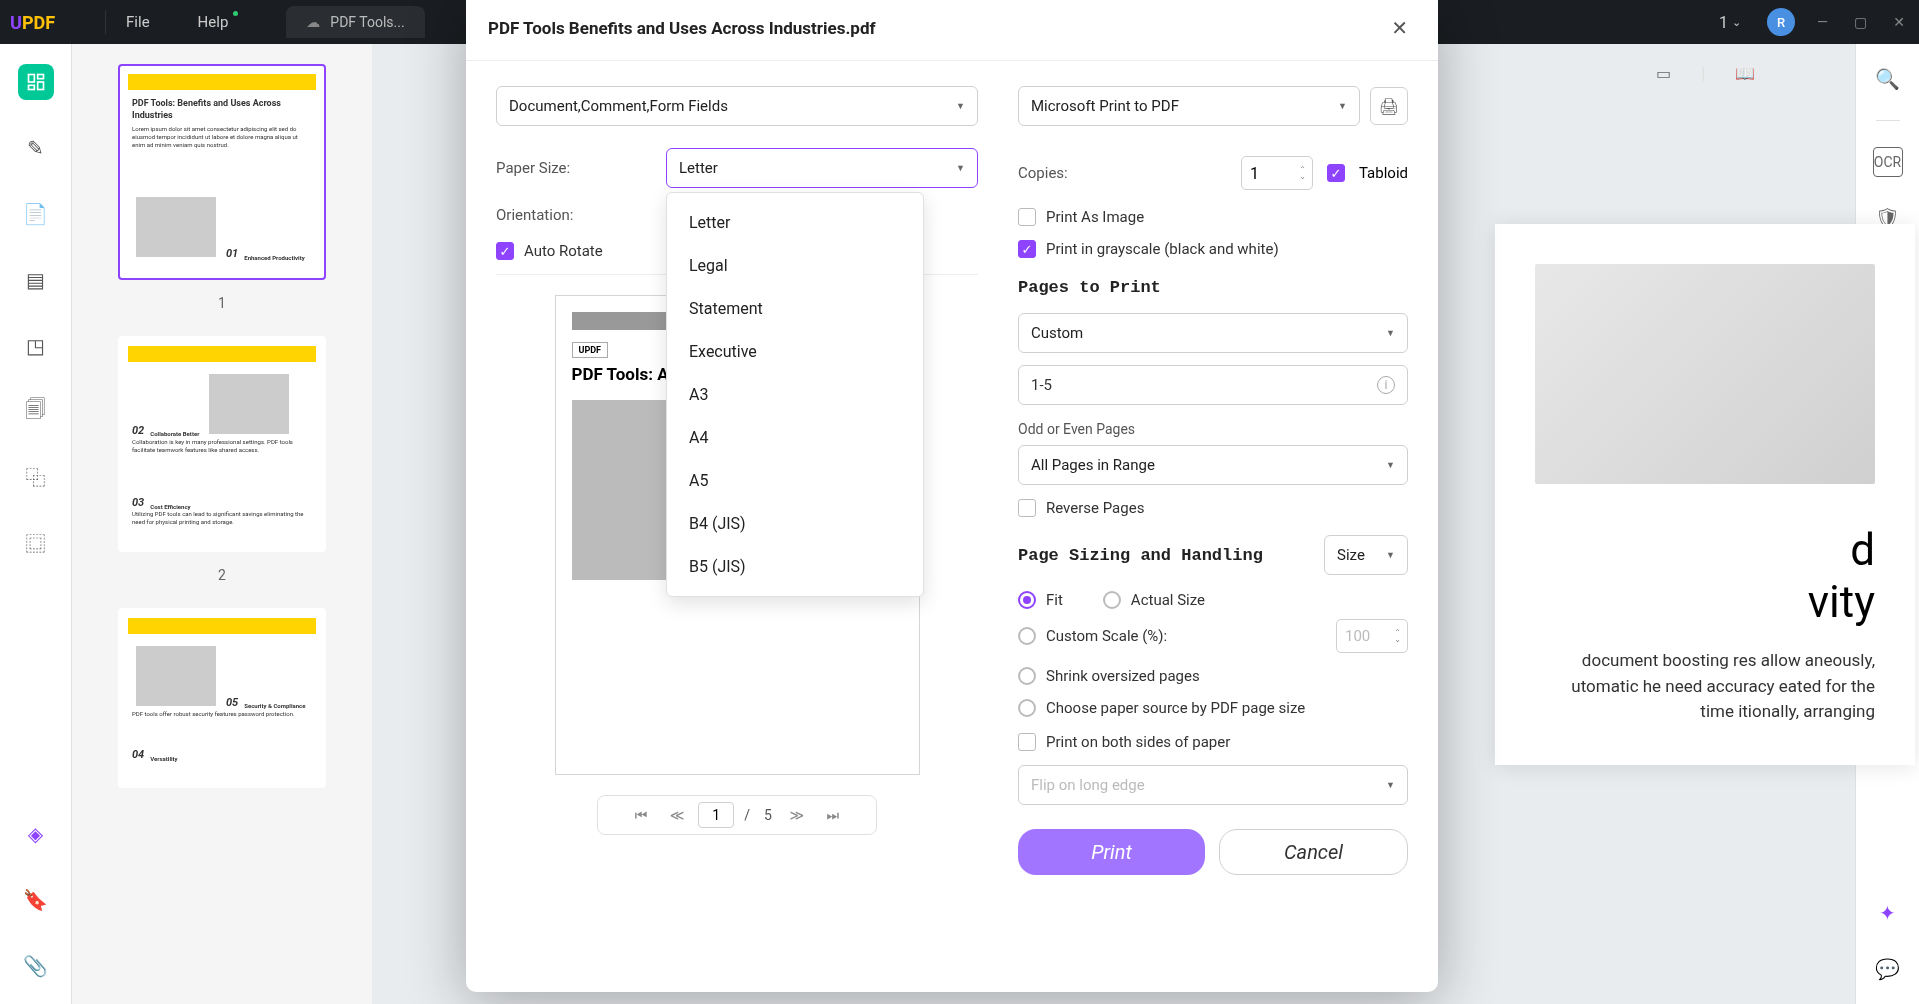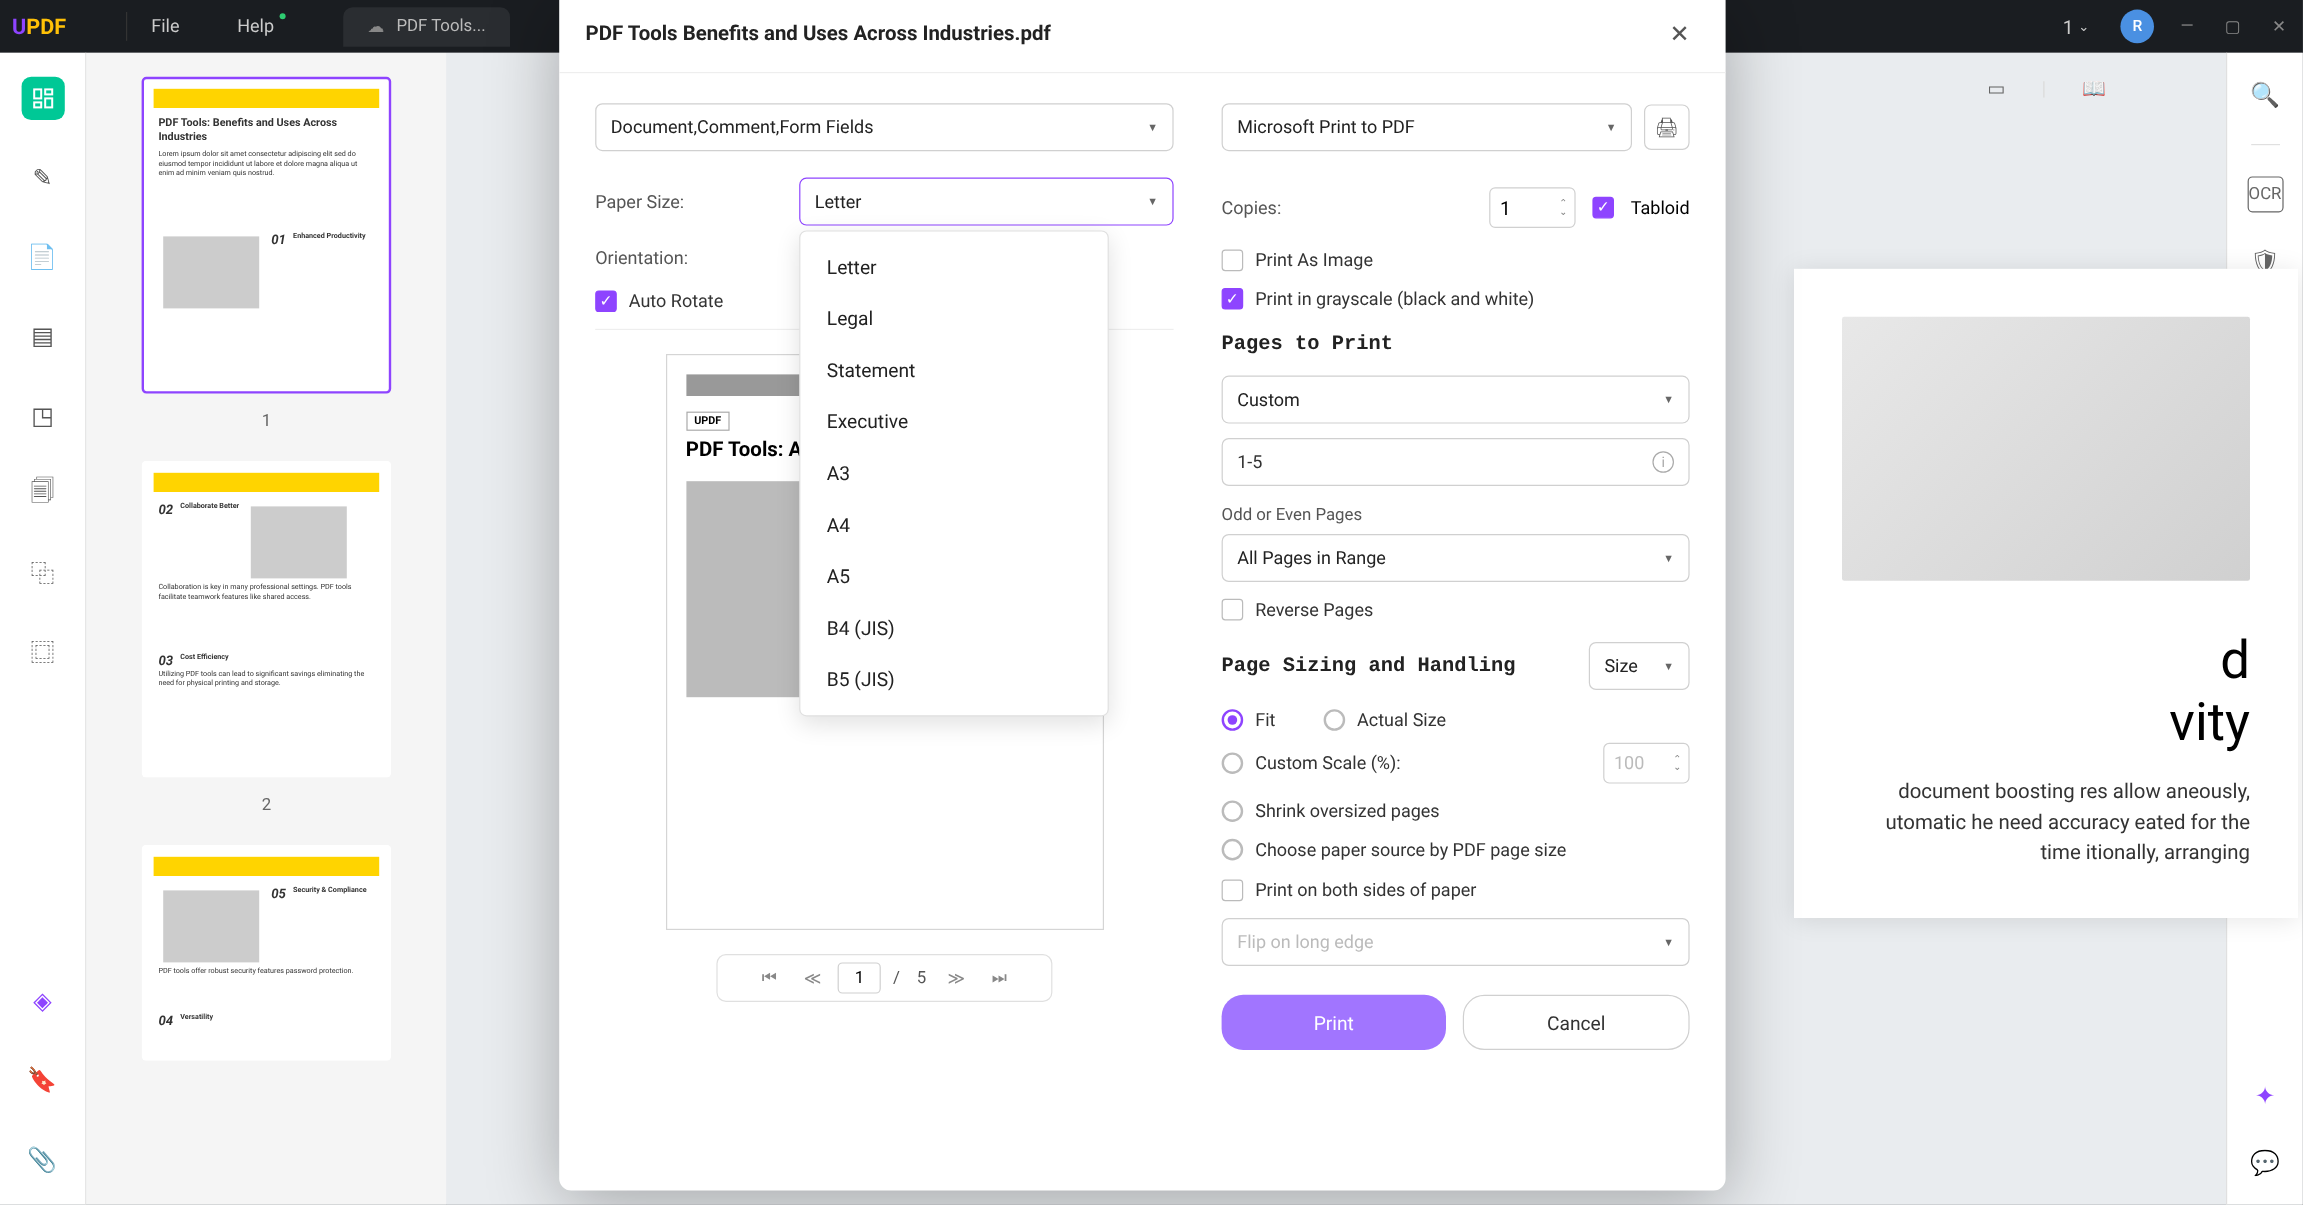--- a/index.html
+++ b/index.html
@@ -19,28 +19,28 @@
 .pagenum-tb { color:#ccc; display:flex; align-items:center; margin-right:8px;}
 
 .workspace { display: flex; height: calc(100% - 44px); background: #e9ecef; }
 .left-rail { width: 72px; background: #fff; border-right: 1px solid #e0e0e0; display: flex; flex-direction: column; align-items: center; padding-top: 20px; gap: 30px; }
 .rail-icon { width: 36px; height: 36px; display: flex; align-items: center; justify-content: center; color: #555; font-size: 20px; border-radius: 8px; cursor:pointer; }
 .rail-icon.active { background: #00c896; color: white; }
 .rail-icon.purple { color:#8e44ff;}
 .rail-bottom { margin-top:auto; margin-bottom:20px; display:flex; flex-direction:column; gap:30px; align-items:center;}
 
 .thumbnails { width: 300px; background: #f5f5f5; overflow-y: auto; padding: 20px; display:flex; flex-direction:column; align-items:center; gap:10px;}
-.thumb { width: 208px; height: 264px; background: #fff; border: 2px solid #8e44ff; border-radius:4px; margin-bottom:5px; position:relative; overflow:hidden;}
+.thumb { width: 208px; height: 216px; background: #fff; border: 2px solid #8e44ff; border-radius:4px; margin-bottom:5px; position:relative; overflow:hidden;}
 .thumb.noborder { border-color: transparent; }
 .thumb-num { color: #666; font-size: 14px; margin-bottom:15px;}
 .thumb-hdr { height:16px; background:#ffd400; margin:8px;}
 .thumb-body { padding: 0 12px; font-size:6px; color:#333; line-height:1.3;}
 .thumb-title { font-size:9px; font-weight:700; margin-bottom:4px;}
 .thumb-img { width:80px; height:60px; background:#ccc; float:right; margin:4px;}
-.thumb-section { display:flex; align-items:flex-start; gap:6px; margin-top:8px;}
+.thumb-section { display:flex; align-items:flex-end; gap:6px; margin-top:8px;}
 .thumb-num-big { font-size:11px; font-weight:700; font-style:italic;}
 
 .main-content { flex: 1; background: #e9ecef; position: relative; }
 .right-rail { width: 64px; background: #fff; border-left: 1px solid #e0e0e0; display:flex; flex-direction:column; align-items:center; padding-top:20px; gap:26px;}
 .rr-icon { color:#666; font-size:20px; cursor:pointer; width:30px; height:30px; display:flex; align-items:center; justify-content:center;}
 .rr-divider { width:24px; height:1px; background:#e0e0e0;}
 
 .doc-behind { position:absolute; right:-60px; top:180px; width:420px; background:#fff; padding:40px; box-shadow:0 2px 20px rgba(0,0,0,0.1);}
 .doc-behind h2 { font-size:28px; font-weight:400; margin-bottom:20px;}
 .doc-behind p { font-size:17px; color:#333; line-height:1.5; text-align:justify;}
@@ -70,21 +70,21 @@
 .section-title { font-size:17px; font-weight:700; color:#222; margin:20px 0 16px 0;font-family:Liberation Mono, monospace;}
 
 .radio-row { display:flex; align-items:center; gap:10px; font-size:15px; color:#333; margin-bottom:14px;}
 .radio { width:18px; height:18px; border:2px solid #bbb; border-radius:50%; display:flex; align-items:center; justify-content:center;}
 .radio.sel { border-color:#8e44ff;}
 .radio.sel::after { content:""; width:8px; height:8px; background:#8e44ff; border-radius:50%;}
 
 .spinner { width:72px; height:34px; border:1px solid #d0d0d0; border-radius:5px; display:flex; align-items:center; padding:0 8px; position:relative;}
 .spinner::after { content:"⌃\A⌄"; white-space:pre; position:absolute; right:6px; font-size:8px; line-height:7px; color:#888;}
 
-.btn { height:46px; border-radius:18px; display:flex; align-items:center; justify-content:center; font-size:16px; cursor:pointer;}
+.btn { height:46px; border-radius:18px; display:flex; align-items:center; justify-content:center; font-size:20px; cursor:pointer;font-style:italic;}
 .btn-primary { background:#a175ff; color:#fff; flex:1;}
 .btn-secondary { background:#fff; border:1px solid #d0d0d0; color:#333; flex:1;}
 
 .preview-frame { width:365px; height:480px; border:1px solid #d5d5d5; margin:20px auto 0; background:#fff; padding:16px; overflow:hidden; filter:grayscale(100%);}
 .preview-frame .pv-hdr { height:18px; background:#999; margin-bottom:8px;}
 .preview-frame .pv-logo { font-size:9px; font-weight:700; border:1px solid #aaa; padding:2px 6px; display:inline-block; margin-bottom:6px;}
 .preview-frame h3 { font-size:17px; font-weight:700; margin-bottom:8px;}
 .preview-frame .pv-text { font-size:8px; color:#333; line-height:1.35; text-align:justify;}
 .preview-frame .pv-img { width:165px; height:180px; background:#bbb; float:left; margin:8px 10px 4px 0;}
 

